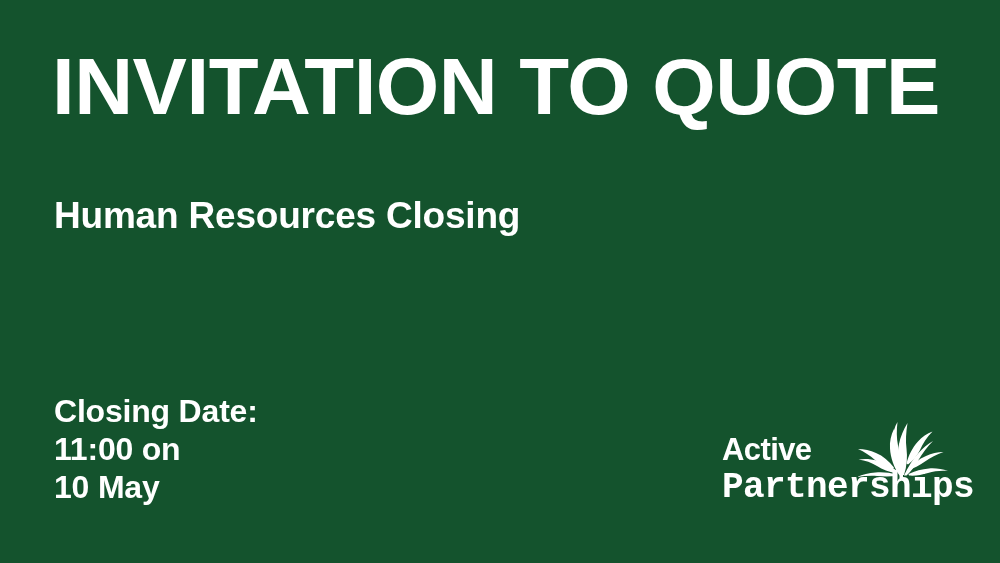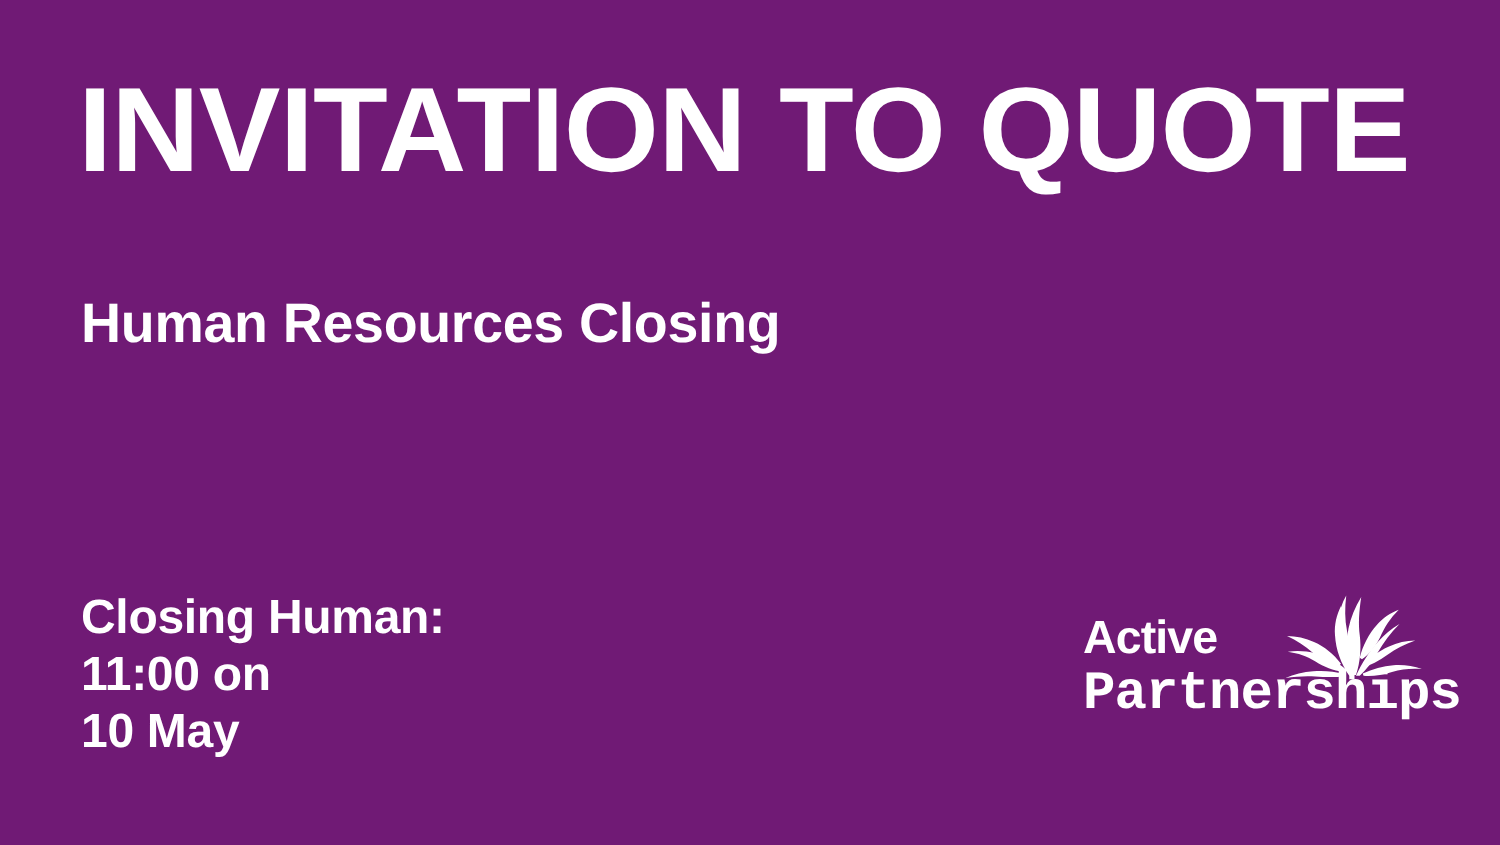--- a/index.html
+++ b/index.html
@@ -61,21 +61,21 @@
   }
   .closing-block .line {
     display: block;
     white-space: nowrap;
   }
 
   
   .logo {
     position: absolute;
     left: 722px;
-    top: 391px;
+    top: 416px;
     width: 232px;
     height: 108px;
   }
 
   .logo-mark {
     position: absolute;
     right: 0px;
     top: 0px;
     width: 106px;
     height: 62px;
@@ -100,28 +100,28 @@
     display: block;
     font-size: 36px;
     line-height: 40px;
     white-space: nowrap;
     font-family: Liberation Mono, monospace;
   }
 </style>
 </head>
 <body>
 
-<div id="poster" style="background: #701a75; color: rgb(255, 255, 255); width: 1000px; height: 563px;">
+<div id="poster" style="background: #14532d; color: rgb(255, 255, 255); width: 1000px; height: 563px;">
 
   <h1 class="title">INVITATION TO QUOTE</h1>
 
   <h2 class="subtitle">Human Resources Closing</h2>
 
   <div class="closing-block">
-    <span class="line">Closing Human:</span>
+    <span class="line">Closing Date:</span>
     <span class="line">11:00 on</span>
     <span class="line">10 May</span>
   </div>
 
   <div class="logo">
 
     <span class="logo-mark">
       <svg viewBox="0 0 212 124" width="106" height="62" aria-hidden="true">
         <g fill="#ffffff">
 

